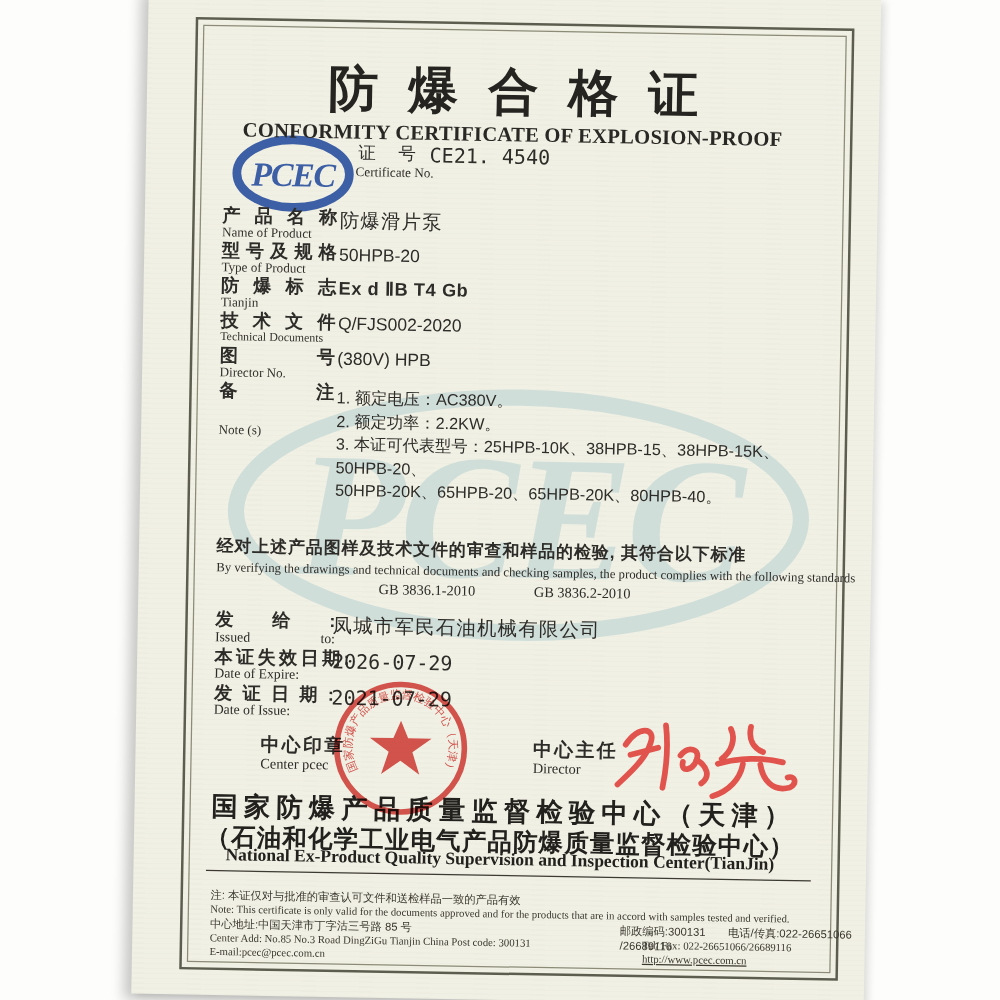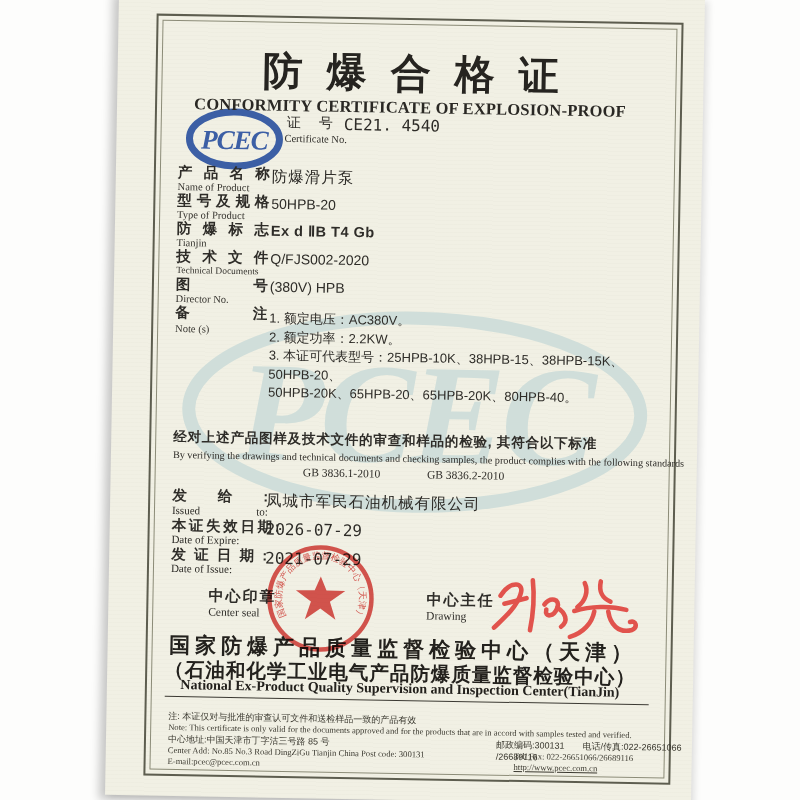--- a/index.html
+++ b/index.html
@@ -113,21 +113,21 @@
 
     <div class="flabel z1" style="top:257px">技术文件</div>
     <div class="felabel z1" style="top:275px;font-size:9.5px">Technical Documents</div>
     <div class="fval z1" style="top:259px">Q/FJS002-2020</div>
 
     <div class="flabel z1" style="top:285px">图号</div>
     <div class="felabel z1" style="top:303px">Director No.</div>
     <div class="fval z1" style="top:287px">(380V) HPB</div>
 
     <div class="flabel z1" style="top:313px">备注</div>
-    <div class="felabel z1" style="top:333px">Note (s)</div>
+    <div class="felabel z1" style="top:349px">Note (s)</div>
 
     <div class="notes z1">
       <div>1. 额定电压：AC380V。</div>
       <div>2. 额定功率：2.2KW。</div>
       <div>3. 本证可代表型号：25HPB-10K、38HPB-15、38HPB-15K、50HPB-20、</div>
       <div>50HPB-20K、65HPB-20、65HPB-20K、80HPB-40。</div>
     </div>
 
     <div class="stmt-cn z1">经对上述产品图样及技术文件的审查和样品的检验, 其符合以下标准</div>
     <div class="stmt-en z1">By verifying the drawings and technical documents and checking samples, the product complies with the following standards</div>
@@ -142,23 +142,23 @@
 
     <div class="iss-label z1" style="top:526px;width:108px">本证失效日期:</div>
     <div class="iss-elabel z1" style="top:543px;width:90px;text-align:left;text-align-last:left">Date of Expire:</div>
     <div class="date-val z1" style="top:528px">2026-07-29</div>
 
     <div class="iss-label z1" style="top:555px">发证日期:</div>
     <div class="iss-elabel z1" style="top:572px;width:90px;text-align:left;text-align-last:left">Date of Issue:</div>
     <div class="date-val z1" style="top:557px">2021-07-29</div>
 
     <div class="seal-label-cn">中心印章</div>
-    <div class="seal-label-en">Center seal</div>
+    <div class="seal-label-en">Center pcec</div>
     <div class="dir-label-cn">中心主任</div>
-    <div class="dir-label-en">Drawing</div>
+    <div class="dir-label-en">Director</div>
 
     <svg class="seal" viewBox="0 0 160 160">
       <defs>
         <path id="sealArc" d="M 46,98 A 39,39 0 1 1 114,98" fill="none"></path>
       </defs>
       <circle cx="80" cy="80" r="51" fill="none" stroke="#dc4a46" stroke-width="4.5"></circle>
       <polygon points="80,58 85.9,71.9 104.7,72 89.5,83.1 95.3,101 80,90 64.7,101 70.5,83.1 55.3,72 74.1,71.9" fill="#dc4a46"></polygon>
       <text font-size="9" fill="#dc4a46" letter-spacing="0">
         <textPath href="#sealArc">国家防爆产品质量监督检验中心（天津）</textPath>
       </text>

